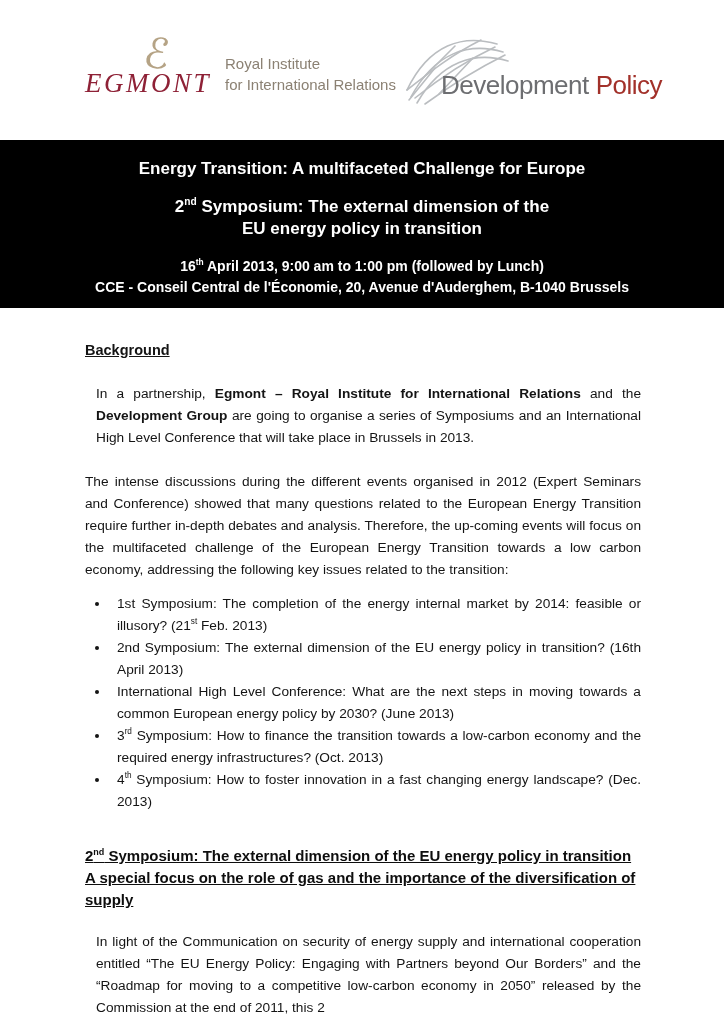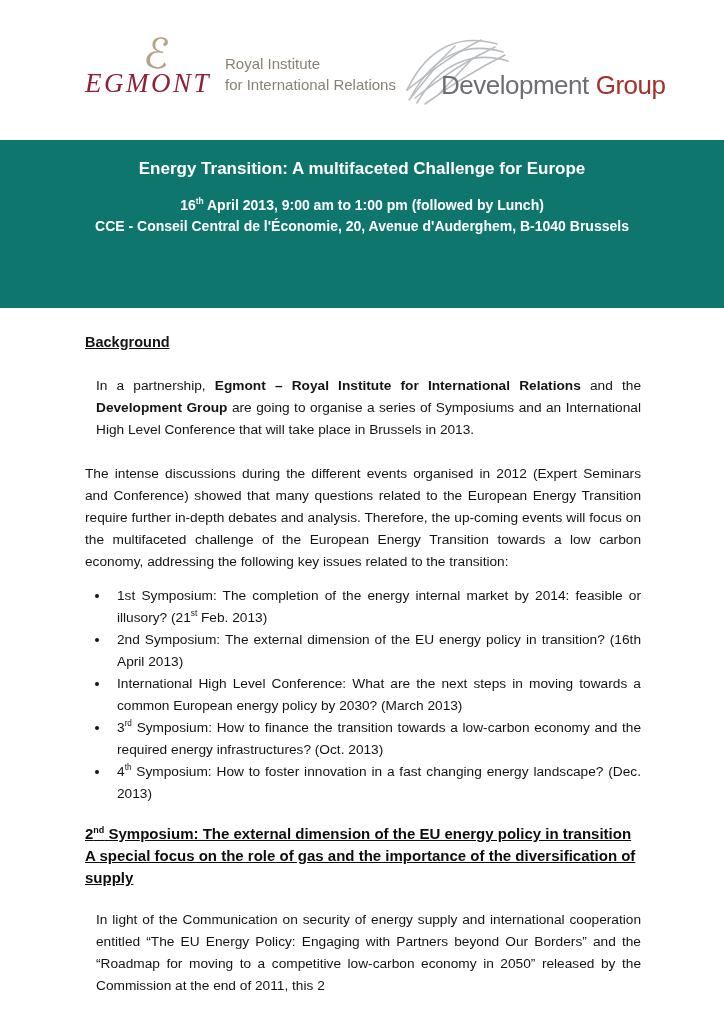--- a/index.html
+++ b/index.html
@@ -31,39 +31,39 @@
 
   .dg-logo { position:absolute; left:320px; top:0; width:255px; height:72px; }
   .dg-mesh { position:absolute; left:0; top:0; }
   .dg-text { position:absolute; left:36px; bottom:8px; font-size:26px; line-height:1; letter-spacing:-0.5px; }
   .dg-word1 { color:#6d6e71;text-align:center; }
   .dg-word2 { color:#a2312a; margin-left:7px; }
 
   
   .banner {
     position:absolute; top:140px; left:0; width:724px; height:168px;
-    background:#0f766e; color:#ffffff; text-align:center;
+    background:#000000; color:#ffffff; text-align:center;
   }
   .banner-title { padding-top:19px; font-size:17px; font-weight:bold; }
   .banner-subtitle { margin-top:17px; font-size:17px; font-weight:bold; line-height:22px; }
   .banner-info { margin-top:16px; font-size:14px; font-weight:bold; line-height:21px; }
   sup { font-size:60%; vertical-align:super; line-height:0; }
 
   
   .content {
     position:absolute; top:327px; left:85px; width:556px;
     font-size:13.7px; line-height:22px; color:#141414; text-align:justify;
   }
   .heading1 {
-    margin:4px 0 22px 0; font-size:14.5px; font-weight:bold;
+    margin:12px 0 22px 0; font-size:14.5px; font-weight:bold;
     text-decoration:underline; text-align:left;
   }
   .para { margin:0 0 22px 11px; }
   .para-tight { margin:6px 0 12px 0; }
-  .bullets { margin:0 0 18px 0; padding-left:25px; list-style:disc; }
+  .bullets { margin:0 0 32px 0; padding-left:25px; list-style:disc; }
   .bullets li { padding-left:7px; margin:0; }
   .heading2 {
     margin:6px 0 20px 0; font-size:15px; font-weight:bold; line-height:22px;
     text-decoration:underline; text-align:left; color:#0e0e0e;
   }
   .last-para { margin-bottom:0; }
 </style>
 </head>
 <body>
 
@@ -89,44 +89,48 @@
           <path d="M12 69 C 36 27, 70 17, 103 27"></path>
           <path d="M2 56 C 20 42, 44 22, 76 6"></path>
           <path d="M10 64 C 30 48, 58 28, 90 13"></path>
           <path d="M20 70 C 42 54, 70 36, 100 21"></path>
           <path d="M4 66 L 30 34"></path>
           <path d="M16 46 L 50 12"></path>
           <path d="M34 60 L 68 24"></path>
         </g>
       </svg>
       <div class="dg-text">
-        <span class="dg-word1">Development</span><span class="dg-word2">Group</span>
+        <span class="dg-word1">Development</span><span class="dg-word2">Policy</span>
       </div>
     </div>
   </header>
 
   <section class="banner">
     <div class="banner-title">Energy Transition: A multifaceted Challenge for Europe</div>
+    <div class="banner-subtitle">
+      <div><span>2</span><sup>nd</sup><span> Symposium: The external dimension of the</span></div>
+      <div>EU energy policy in transition</div>
+    </div>
     <div class="banner-info">
       <div><span>16</span><sup>th</sup><span> April 2013, 9:00 am to 1:00 pm (followed by Lunch)</span></div>
       <div>CCE - Conseil Central de l'Économie, 20, Avenue d'Auderghem, B-1040 Brussels</div>
     </div>
   </section>
 
   <main class="content">
     <h2 class="heading1">Background</h2>
 
     <p class="para"><span>In a partnership, </span><b>Egmont – Royal Institute for International Relations</b><span> and the </span><b>Development Group</b><span> are going to organise a series of Symposiums and an International High Level Conference that will take place in Brussels in 2013.</span></p>
 
     <p class="para para-tight">The intense discussions during the different events organised in 2012 (Expert Seminars and Conference) showed that many questions related to the European Energy Transition require further in-depth debates and analysis. Therefore, the up-coming events will focus on the multifaceted challenge of the European Energy Transition towards a low carbon economy, addressing the following key issues related to the transition:</p>
 
     <ul class="bullets">
       <li><span>1st Symposium: The completion of the energy internal market by 2014: feasible or illusory? (21</span><sup>st</sup><span> Feb. 2013)</span></li>
       <li><span>2nd Symposium: The external dimension of the EU energy policy in transition? (16th April 2013)</span><sup></sup><span></span></li>
-      <li><span>International High Level Conference: What are the next steps in moving towards a common European energy policy by 2030? (March 2013)</span><sup></sup><span></span></li>
+      <li><span>International High Level Conference: What are the next steps in moving towards a common European energy policy by 2030? (June 2013)</span><sup></sup><span></span></li>
       <li><span>3</span><sup>rd</sup><span> Symposium: How to finance the transition towards a low-carbon economy and the required energy infrastructures? (Oct. 2013)</span></li>
       <li><span>4</span><sup>th</sup><span> Symposium: How to foster innovation in a fast changing energy landscape? (Dec. 2013)</span></li>
     </ul>
 
 
     <h2 class="heading2">
       <div><span>2</span><sup>nd</sup><span> Symposium: The external dimension of the EU energy policy in transition</span></div>
       <div>A special focus on the role of gas and the importance of the diversification of supply</div>
     </h2>
 

